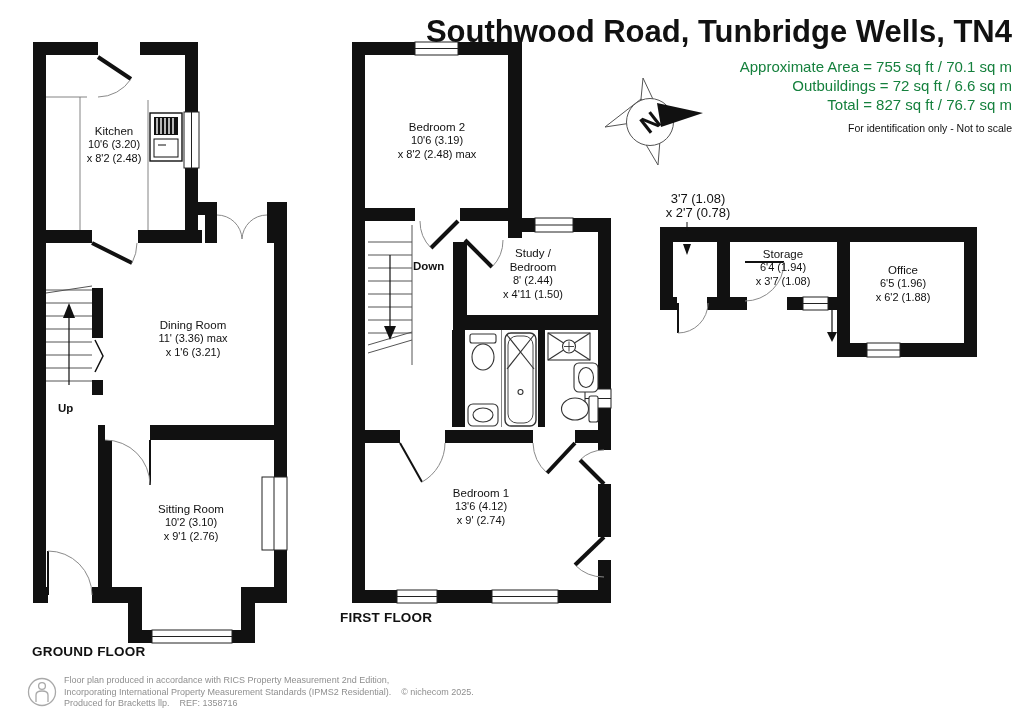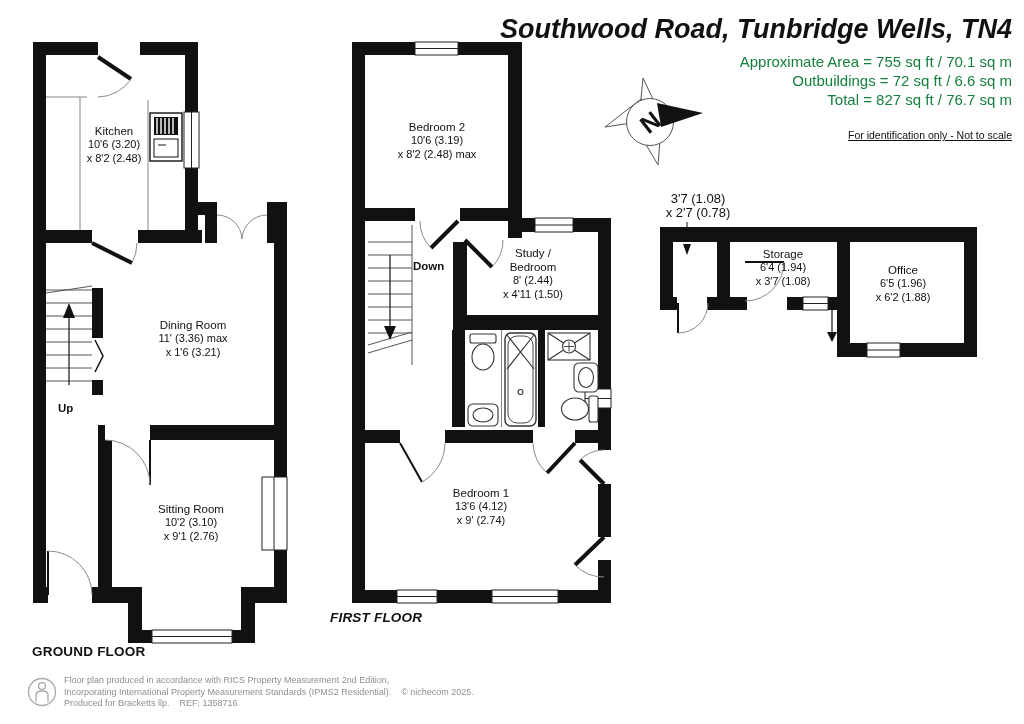--- a/index.html
+++ b/index.html
@@ -5,23 +5,23 @@
   html,body{margin:0;padding:0;background:#fff;}
   #stage{position:relative;width:1024px;height:724px;background:#fff;overflow:hidden;
          font-family:"Liberation Sans",sans-serif;color:#1a1a1a;}
   #plansvg{position:absolute;left:0;top:0;}
   .room-label{position:absolute;text-align:center;}
   .room-name{font-weight:normal;font-size:11.5px;line-height:14px;color:#111;}
   .room-dims{font-size:11px;line-height:13.5px;color:#111;}
   .floor-caption{position:absolute;font-weight:bold;font-size:13.5px;color:#111;letter-spacing:.2px;}
   .stair-label{position:absolute;font-weight:bold;font-size:11.5px;color:#111;}
   .header{position:absolute;top:14px;right:12px;text-align:right;}
-  .title{font-size:27px;font-weight:bold;color:#111;font-style:italic;}
+  .title{font-size:31px;font-weight:bold;color:#111;}
   .area-line{font-size:14.5px;line-height:19px;color:#15803d;font-weight:bold;}
-  .hnote{font-size:10.5px;color:#111;margin-top:20px;text-decoration:underline;}
+  .hnote{font-size:10.5px;color:#111;margin-top:8px;}
   .footer{position:absolute;left:64px;top:675px;font-size:9px;line-height:11.5px;color:#8f8f8f;}
   .footer .gap{display:inline-block;width:10px;}
   .annot{position:absolute;text-align:center;font-size:13px;line-height:13.5px;color:#111;}
 </style>
 </head>
 <body>
 
 <div id="stage">
 
 <svg id="plansvg" width="1024" height="724" viewBox="0 0 1024 724">
@@ -308,21 +308,21 @@
     <div class="room-name">Bedroom</div>
     <div class="room-dims">8' (2.44)</div>
     <div class="room-dims">x 4'11 (1.50)</div>
   </div>
   <div class="room-label" style="left:420px;top:486px;width:122px;">
     <div class="room-name">Bedroom 1</div>
     <div class="room-dims">13'6 (4.12)</div>
     <div class="room-dims">x 9' (2.74)</div>
   </div>
   <div class="stair-label" style="left:413px;top:260px;">Down</div>
-  <div class="floor-caption" style="left:330px;top:610px;font-style:italic;">FIRST FLOOR</div>
+  <div class="floor-caption" style="left:340px;top:610px;">FIRST FLOOR</div>
 
   <div class="annot" style="left:650px;top:192px;width:96px;">
     <div>3'7 (1.08)</div>
     <div>x 2'7 (0.78)</div>
   </div>
   <div class="room-label" style="left:723px;top:247px;width:120px;">
     <div class="room-name">Storage</div>
     <div class="room-dims">6'4 (1.94)</div>
     <div class="room-dims">x 3'7 (1.08)</div>
   </div>

